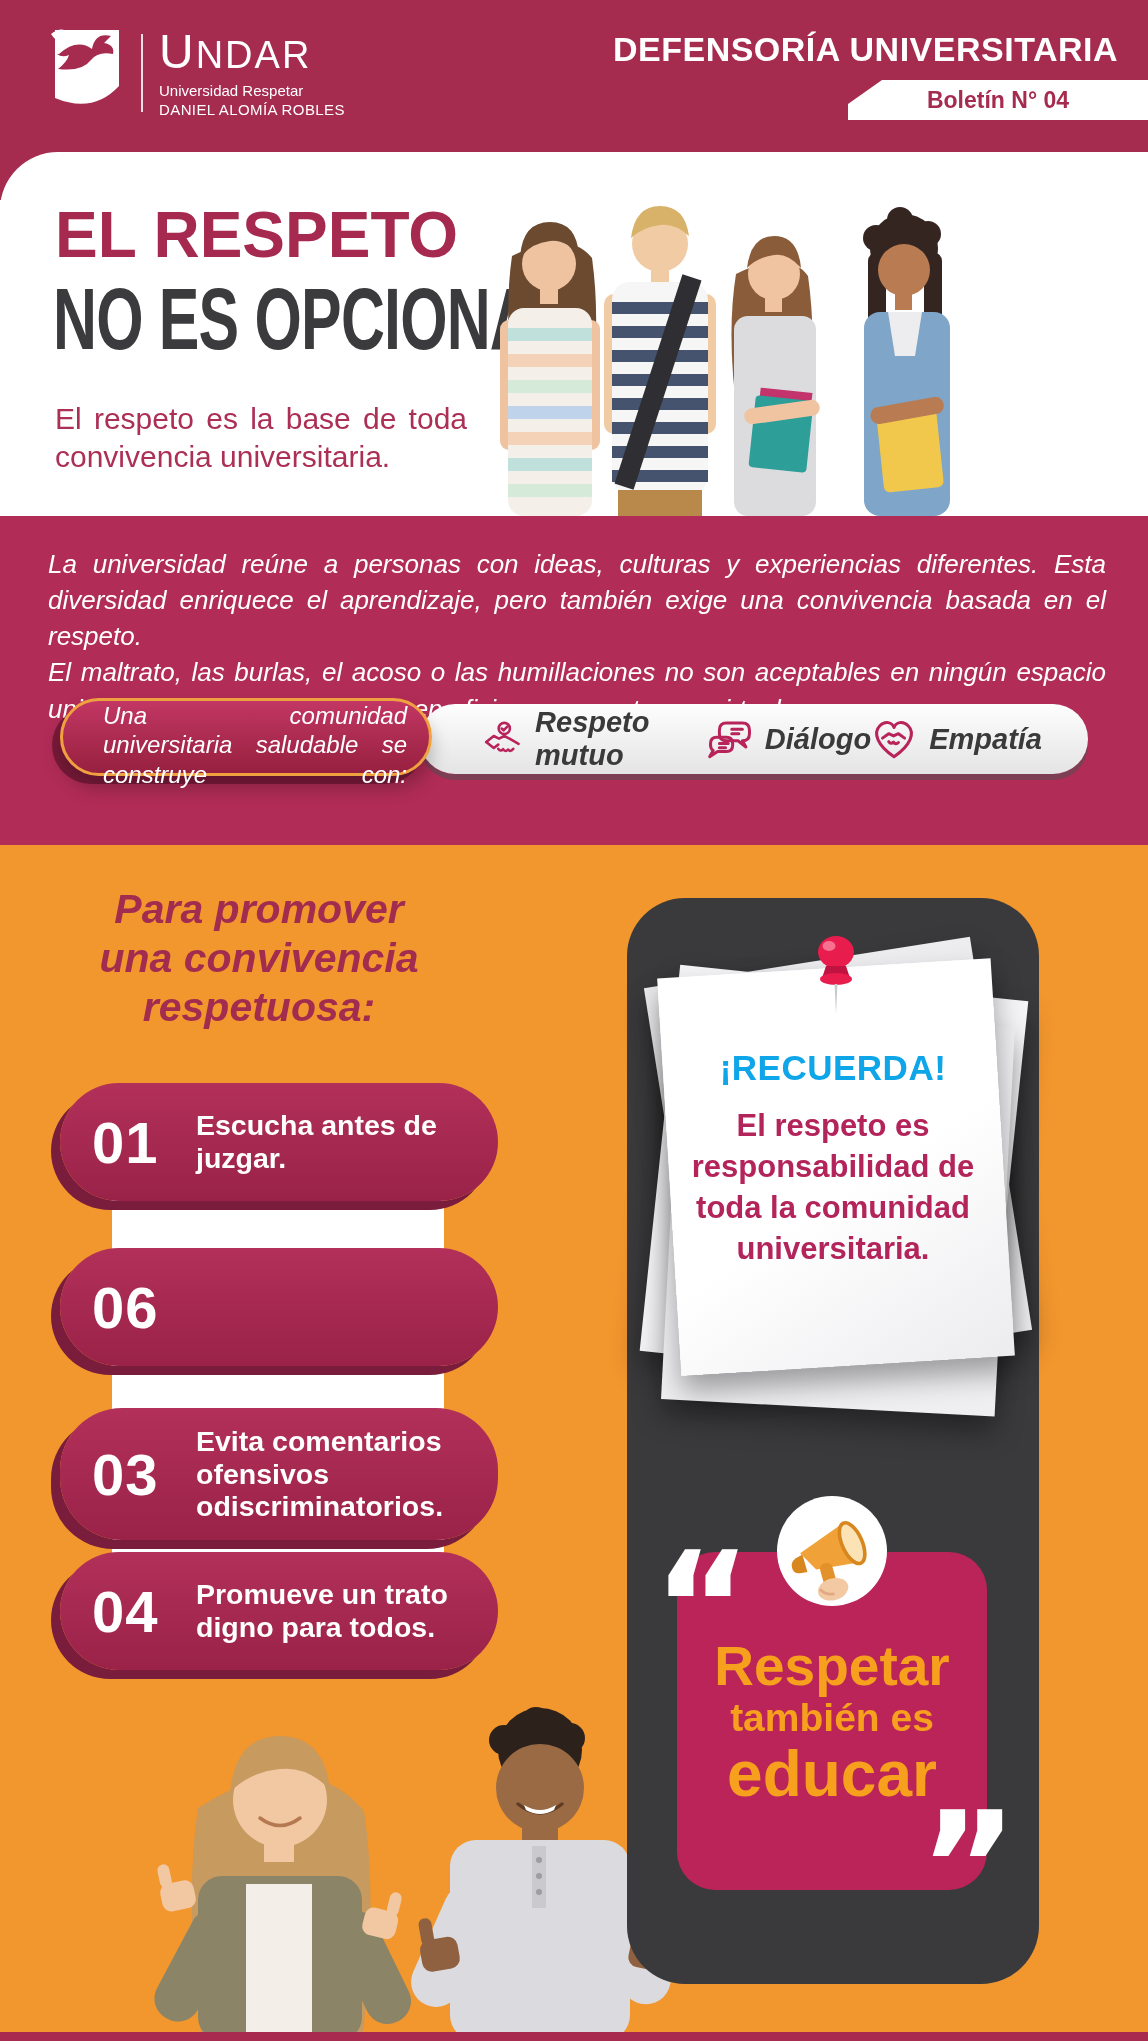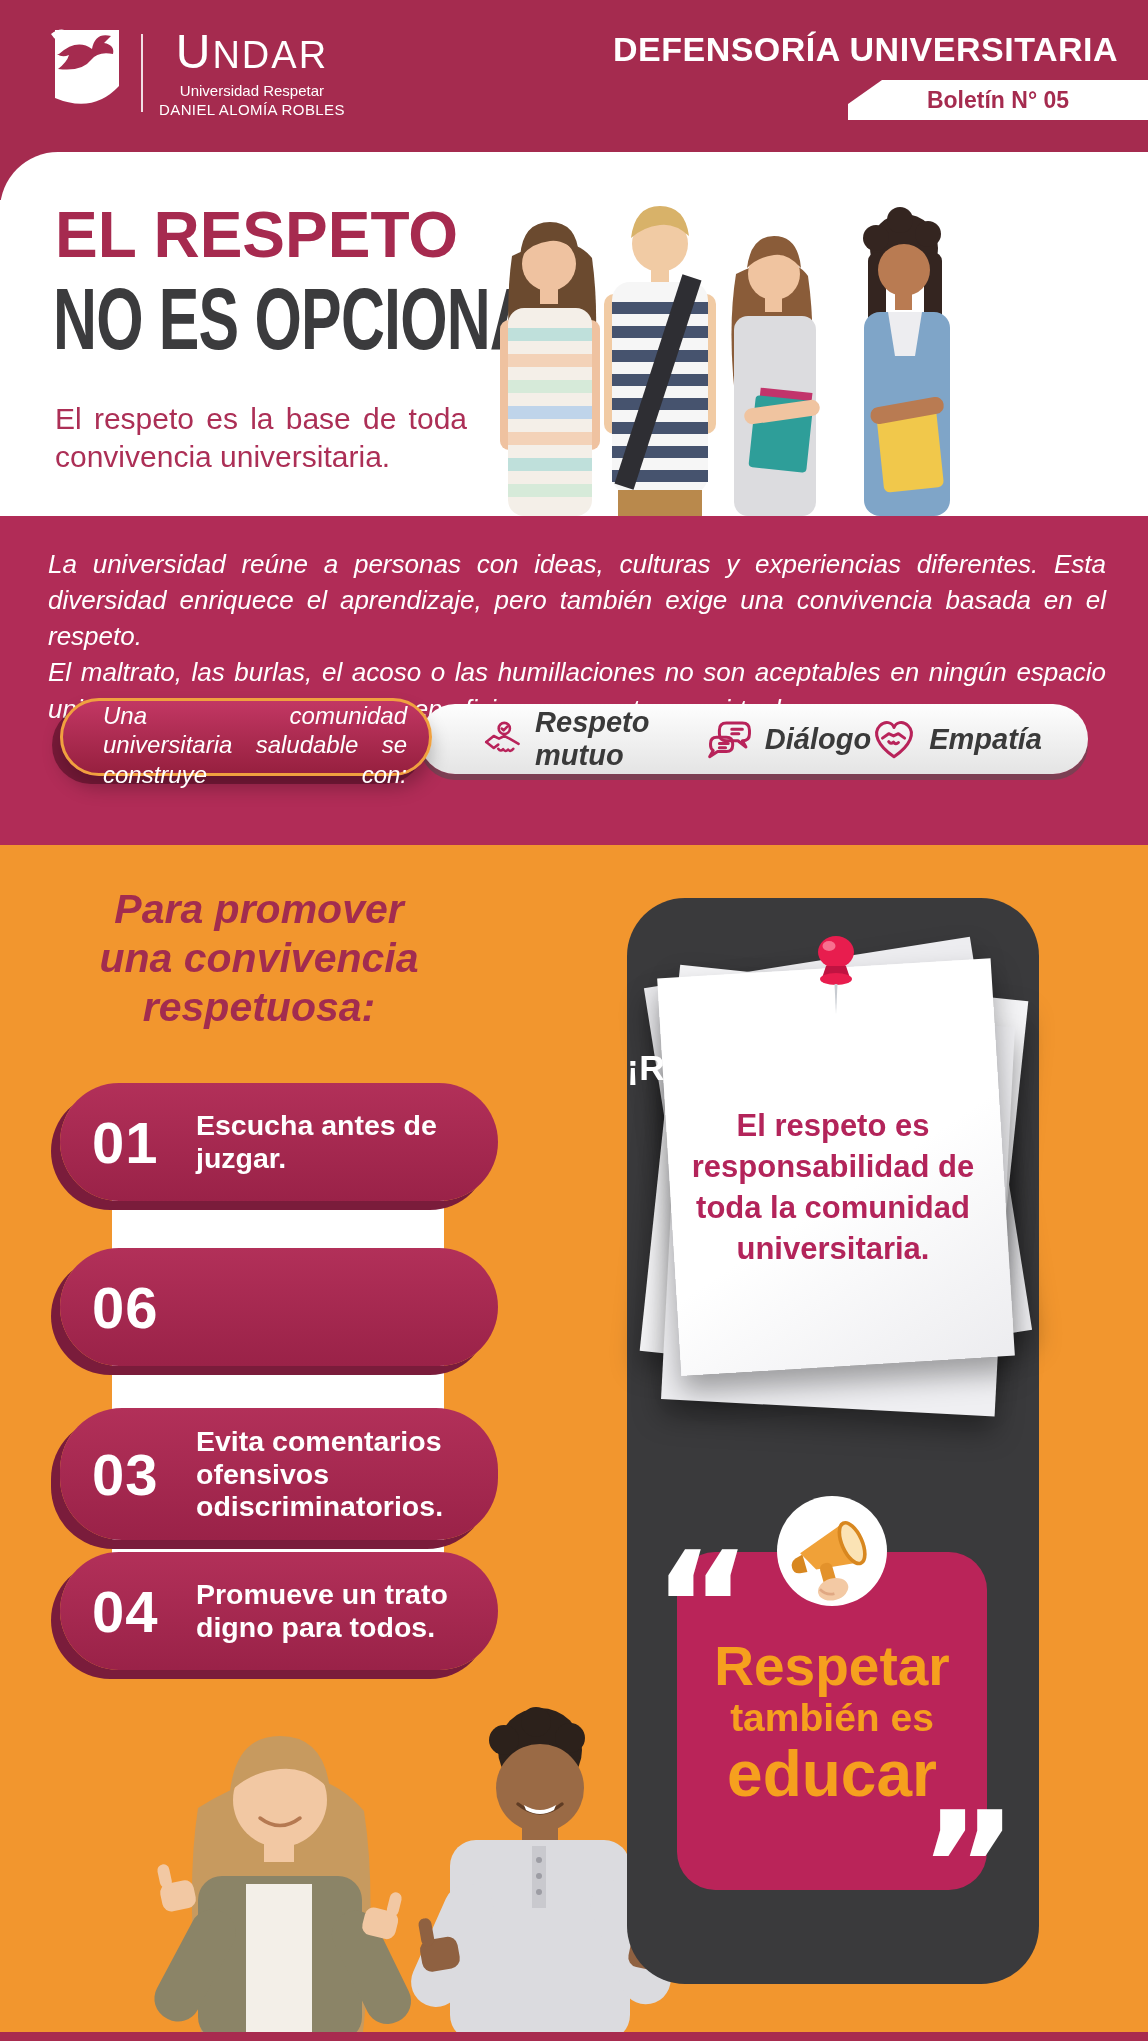--- a/index.html
+++ b/index.html
@@ -1,21 +1,21 @@
 <!DOCTYPE html>
 <html><head>
 <meta charset="utf-8">
 <style>
   html,body{margin:0;padding:0;}
   body{width:1148px;font-family:"Liberation Sans","DejaVu Sans",sans-serif;background:#ffffff;}
   .poster{position:relative;width:1148px;height:2041px;overflow:hidden;background:#ffffff;}
 
   
   .corner-tab{position:absolute;left:0;top:120px;width:70px;height:80px;background:#A52B4F;}
-  .header{position:absolute;left:0;top:0;width:1148px;height:155px;background:#A52B4F;border-bottom-left-radius:0;text-align:center;}
+  .header{position:absolute;left:0;top:0;width:1148px;height:155px;background:#A52B4F;border-bottom-left-radius:0;}
   .hero{position:absolute;left:0;top:152px;width:1148px;height:364px;background:#ffffff;border-top-left-radius:58px;}
   .logo{position:absolute;left:45px;top:24px;display:flex;align-items:center;gap:16px;}
   .logo-divider{width:2px;height:78px;background:rgba(255,255,255,.85);}
   .logo-acronym{color:#fff;font-size:38px;letter-spacing:2px;font-weight:400;line-height:1;}
   .logo-acronym .big{font-size:48px;}
   .logo-sub1{color:#fff;font-size:15px;margin-top:6px;}
   .logo-sub2{color:#fff;font-size:15px;letter-spacing:.4px;margin-top:2px;}
   .header-title{position:absolute;right:30px;top:30px;color:#fff;font-size:34px;font-weight:800;letter-spacing:.5px;}
   .badge{position:absolute;right:0;top:80px;width:300px;height:40px;background:#fff;
          clip-path:polygon(34px 0,100% 0,100% 100%,0 100%,0 60%);
@@ -60,21 +60,21 @@
   .people{position:absolute;left:48px;top:843px;width:690px;height:353px;}
 
   
   .dark-card{position:absolute;left:627px;top:53px;width:412px;height:1086px;border-radius:58px;background:#3A3A3C;}
   .paper{position:absolute;background:linear-gradient(150deg,#ffffff 55%,#ECECEF);box-shadow:0 16px 28px rgba(0,0,0,.35);}
   .paper.b1{left:46px;top:62px;width:330px;height:398px;transform:rotate(-9deg);background:#EDEDF0;}
   .paper.b2{left:32px;top:84px;width:350px;height:388px;transform:rotate(6deg);background:#F4F4F6;}
   .paper.b3{left:44px;top:120px;width:334px;height:390px;transform:rotate(3deg);background:#EFEFF2;}
   .paper.front{left:42px;top:70px;width:334px;height:398px;transform:rotate(-3.5deg);}
   .pin{position:absolute;left:176px;top:36px;z-index:6;}
-  .recuerda{position:absolute;left:0;width:100%;top:150px;color:#ffffff;
+  .recuerda{position:absolute;left:0;width:100%;top:150px;text-align:center;color:#0ea5e9;
       font-size:35px;font-weight:800;letter-spacing:.5px;z-index:5;}
   .reminder-text{position:absolute;left:64px;right:64px;top:208px;text-align:center;color:#B3245A;
       font-size:31px;font-weight:700;line-height:1.32;z-index:5;}
   .quote-card{position:absolute;left:50px;top:654px;width:310px;height:338px;border-radius:38px;background:#BA2459;}
   .mega-circle{position:absolute;left:150px;top:598px;width:110px;height:110px;border-radius:50%;background:#fff;z-index:3;
       display:flex;align-items:center;justify-content:center;}
   .quote-mark{position:absolute;color:#fff;font-size:150px;font-weight:700;line-height:.55;z-index:4;font-family:"DejaVu Sans",sans-serif;}
   .quote-open{left:26px;top:668px;}
   .quote-close{left:292px;top:928px;}
   .quote-text{position:absolute;left:0;top:740px;width:410px;text-align:center;color:#F6A01E;font-weight:800;z-index:2;}
@@ -101,21 +101,21 @@
       </svg>
       <div class="logo-divider"></div>
       <div>
         <div class="logo-acronym"><span class="big">U</span><span>NDAR</span></div>
         <div class="logo-sub1">Universidad Respetar</div>
         <div class="logo-sub2">DANIEL ALOMÍA ROBLES</div>
       </div>
     </div>
     <div class="header-title">DEFENSORÍA UNIVERSITARIA</div>
     <div class="badge">
-      <span>Boletín N° 05</span>
+      <span>Boletín N° 04</span>
     </div>
   </div>
 
   <div class="hero">
     <div class="hero-title1">EL RESPETO</div>
     <div class="hero-title2">NO ES OPCIONAL</div>
     <div class="hero-sub">El respeto es la base de toda convivencia universitaria.</div>
 
     <svg class="students" viewBox="0 0 565 364">
 

